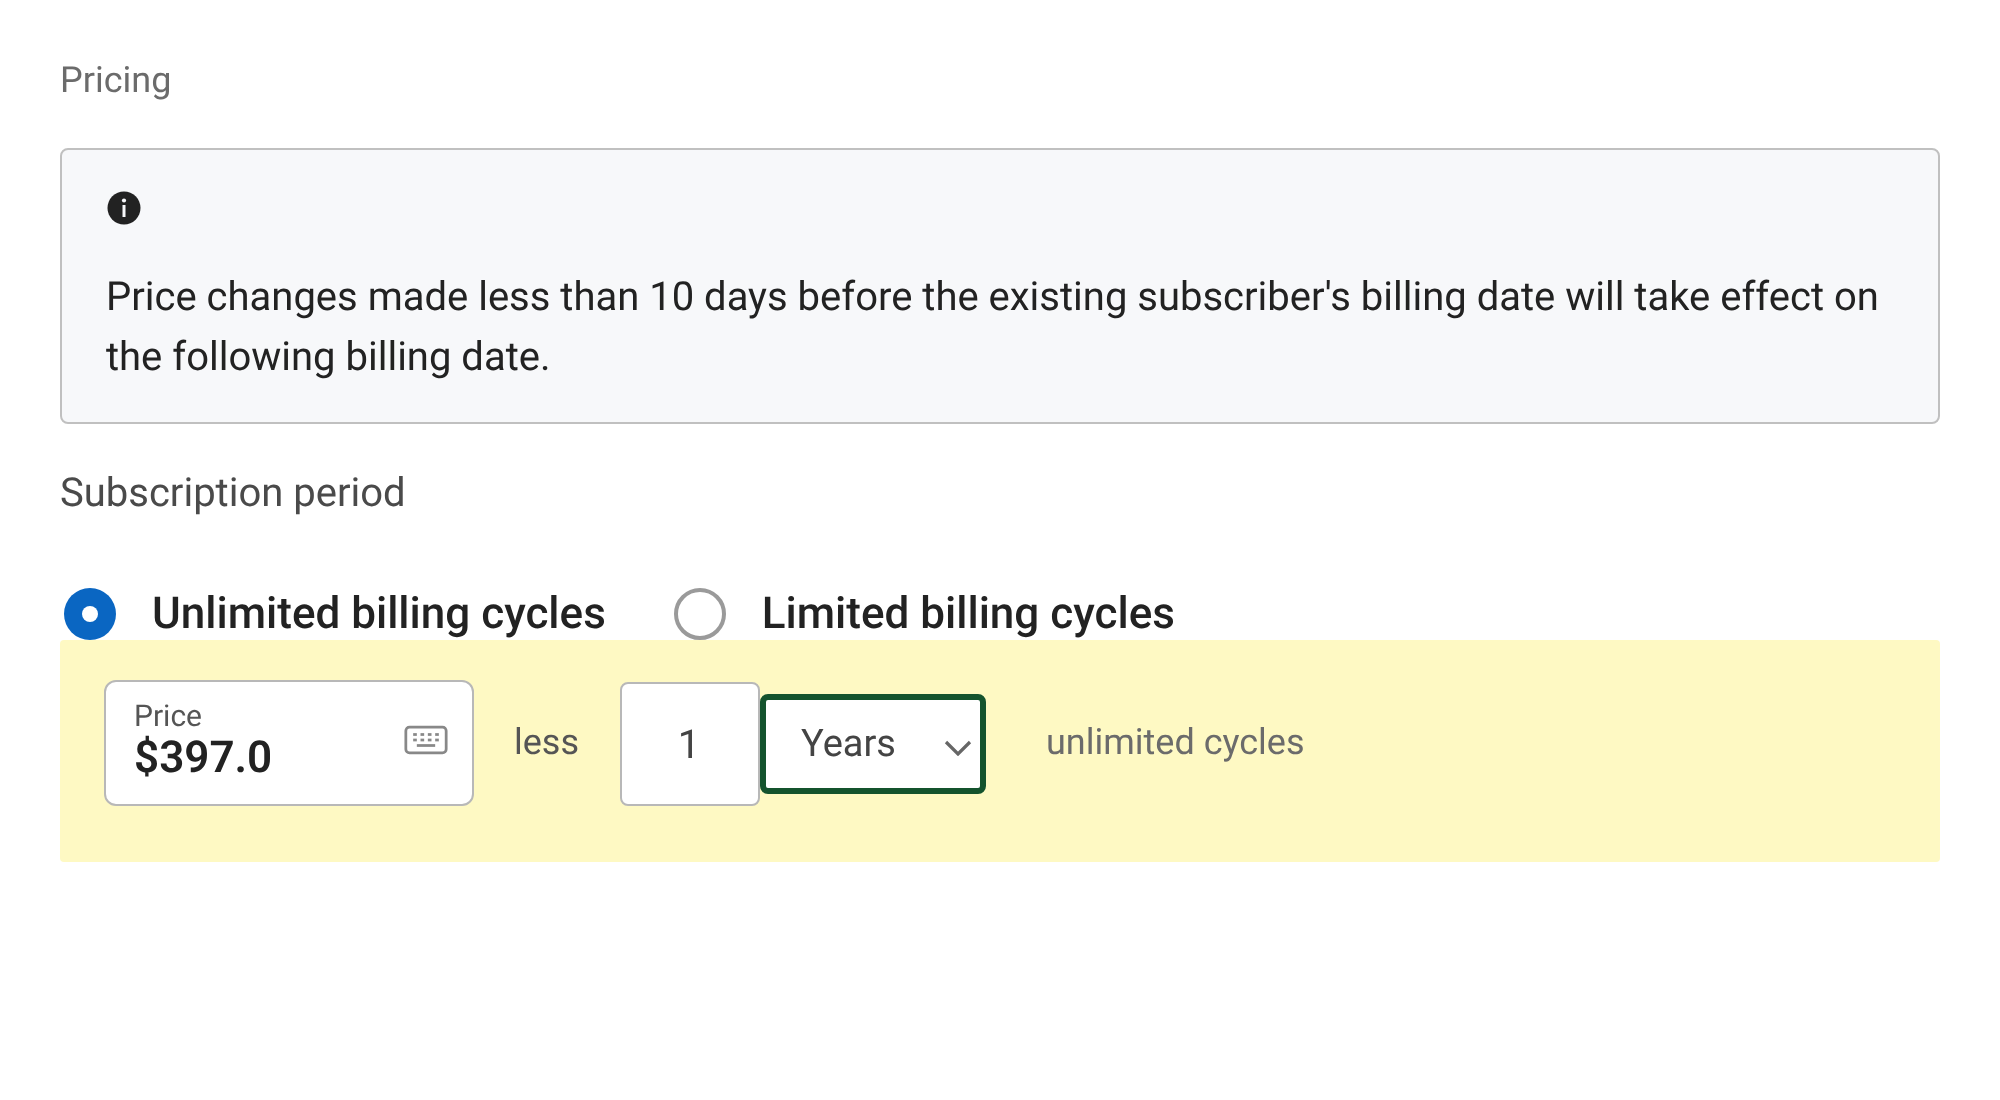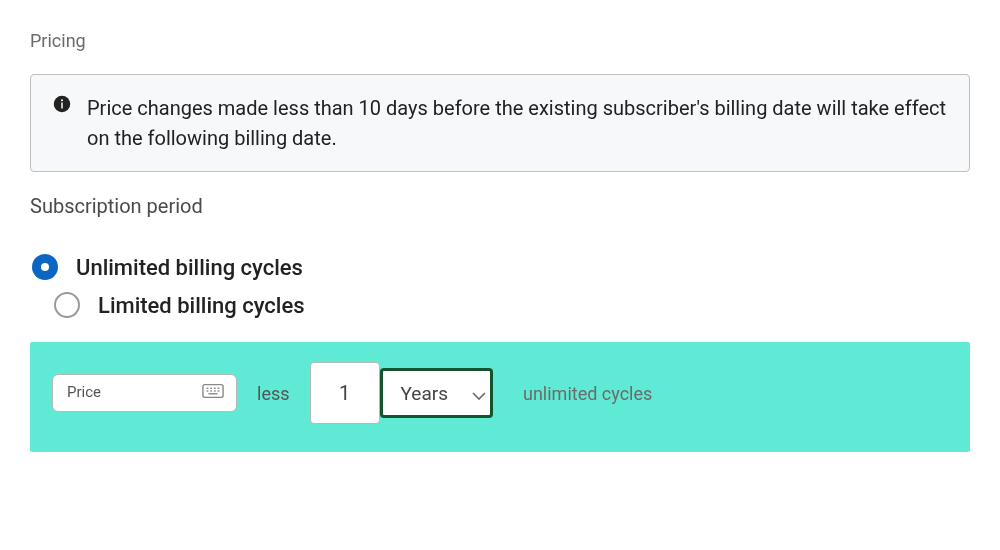--- a/index.html
+++ b/index.html
@@ -19,41 +19,41 @@
     }
     .info-box {
       border: 1px solid #c0c0c0;
       border-radius: 4px;
       background: #f7f8fa;
       padding: 18px 22px;
       display: flex;
       align-items: flex-start;
       gap: 16px;
       margin-bottom: 22px;
+      flex-direction: column;
     }
     .info-icon-wrap {
       flex-shrink: 0;
       margin-top: 2px;
     }
     .info-text {
       font-size: 20px;
       line-height: 1.5;
       color: #222;
     }
     .subscription-heading {
       color: #4a4a4a;
       font-size: 20px;
       font-weight: 400;
       margin-bottom: 36px;
     }
     .radio-group {
       display: flex;
-      flex-direction: column;
+      flex-direction: row;
       gap: 12px;
-      margin-bottom: 24px;
       padding-left: 2px;
     }
     .radio-row {
       display: flex;
       align-items: center;
       gap: 18px;
       cursor: pointer;
     }
     .radio-outer {
       width: 26px;
@@ -78,21 +78,21 @@
     }
     .radio-label {
       font-size: 22px;
       font-weight: 500;
       color: #222;
     }
     .radio-row.second {
       padding-left: 22px;
     }
     .pricing-panel {
-      background: #5eead4;
+      background: #fef9c3;
       padding: 20px 22px 28px;
       border-radius: 2px;
       display: flex;
       align-items: center;
       gap: 20px;
     }
     .price-box {
       border: 1px solid #b8b8b8;
       border-radius: 6px;
       background: #fff;
@@ -182,20 +182,21 @@
   </div>
   <div class="radio-row second">
     <div class="radio-outer unselected"></div>
     <span class="radio-label">Limited billing cycles</span>
   </div>
 </div>
 
 <div class="pricing-panel">
   <div class="price-box">
     <div class="price-label">Price</div>
+    <div class="price-value">$397.0</div>
     <span class="kbd-icon">
       <svg width="22" height="16" viewBox="0 0 24 16" fill="none" stroke="#888" stroke-width="1.5">
         <rect x="1" y="1" width="22" height="14" rx="2"></rect>
         <line x1="5" y1="5" x2="7" y2="5"></line>
           <line x1="9" y1="5" x2="11" y2="5"></line>
           <line x1="13" y1="5" x2="15" y2="5"></line>
           <line x1="17" y1="5" x2="19" y2="5"></line>
         <line x1="5" y1="8" x2="7" y2="8"></line>
           <line x1="9" y1="8" x2="11" y2="8"></line>
           <line x1="13" y1="8" x2="15" y2="8"></line>

